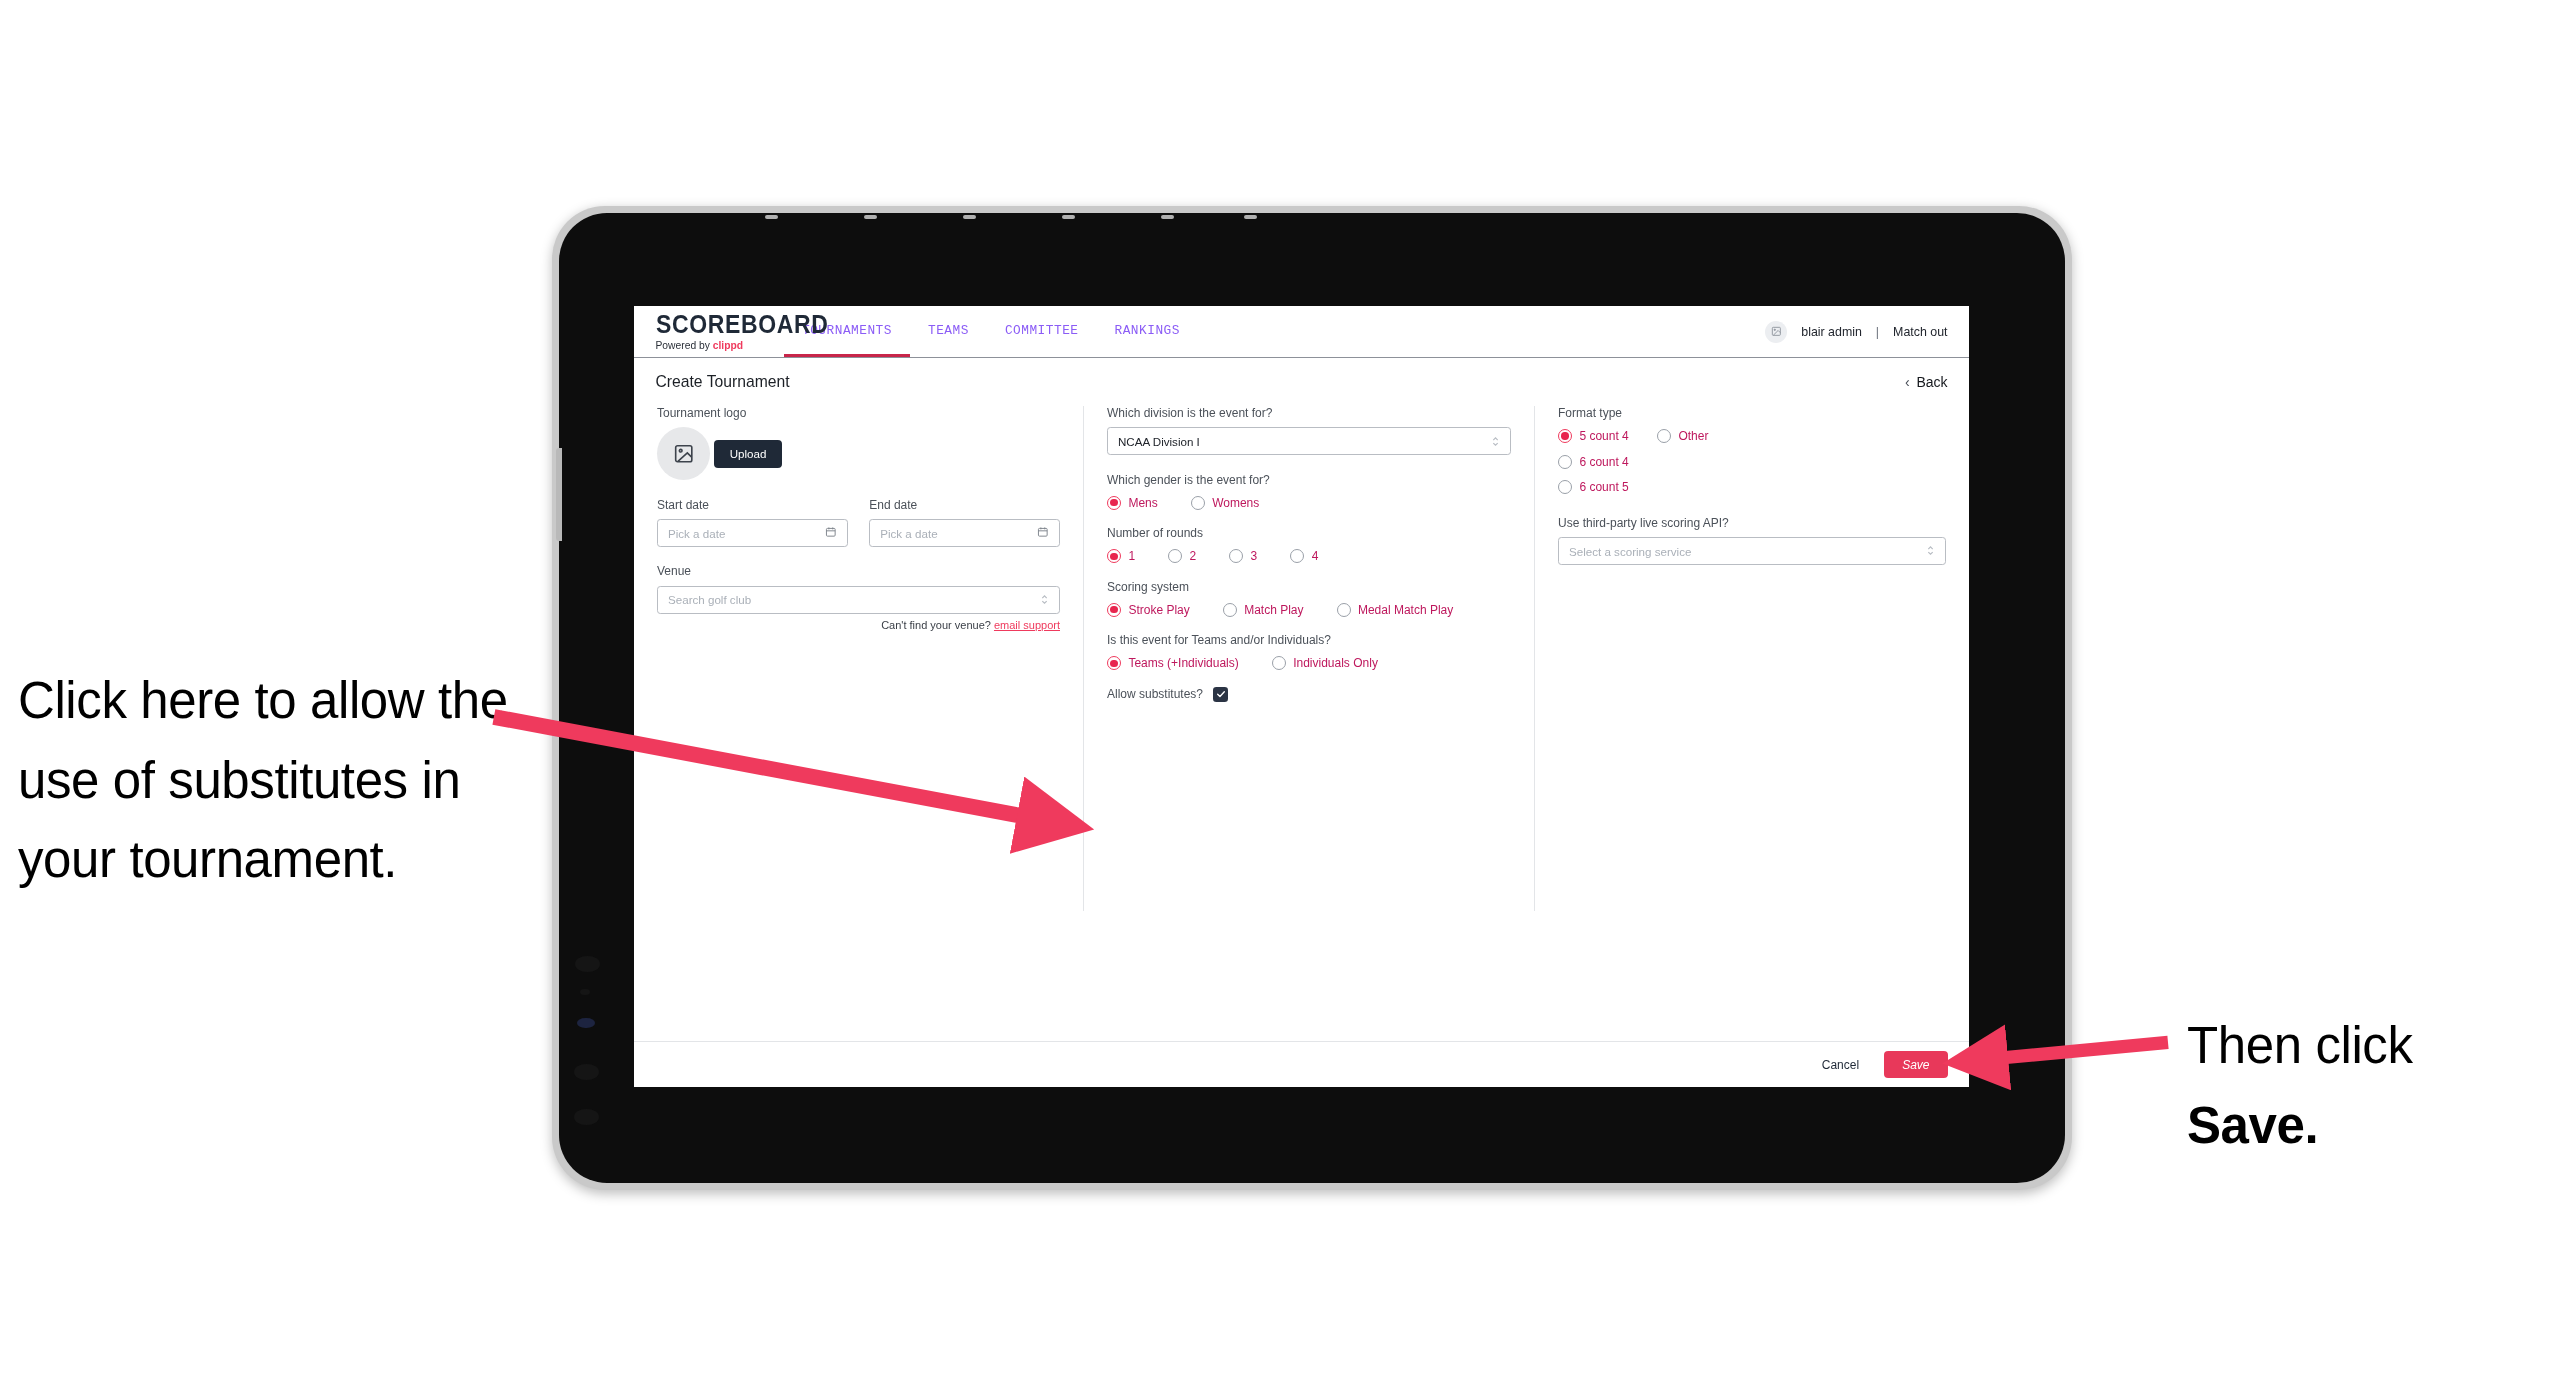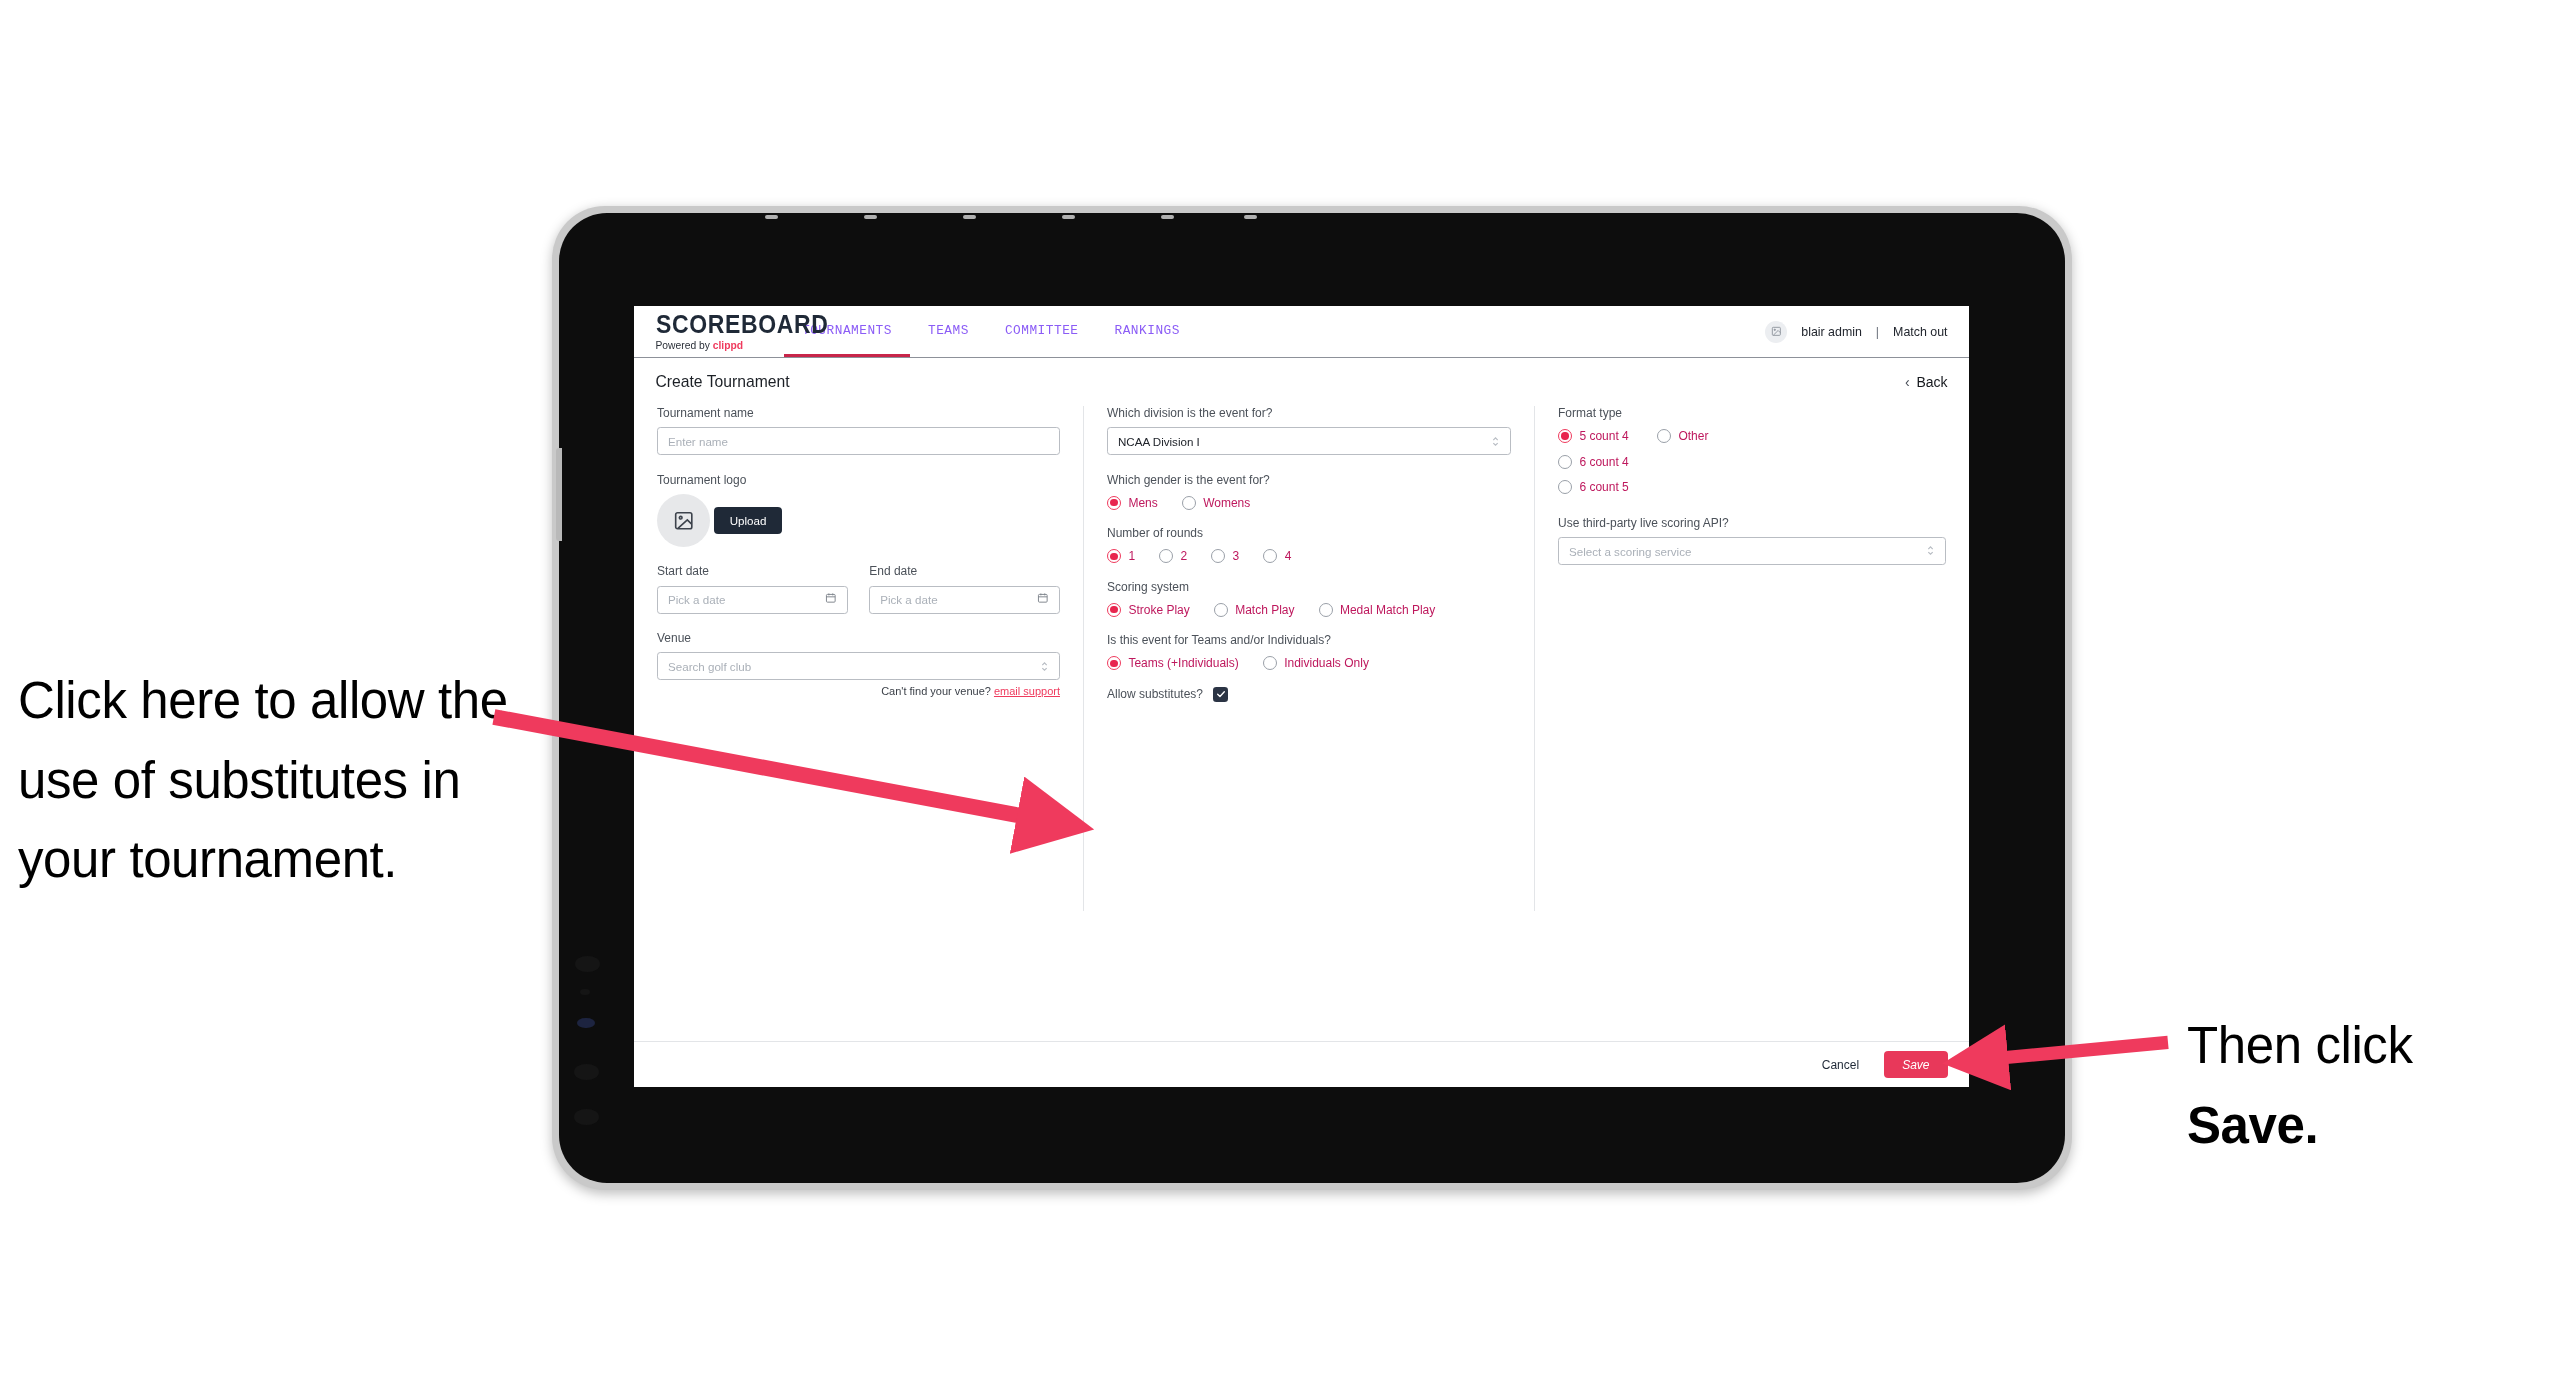--- a/index.html
+++ b/index.html
@@ -268,21 +268,21 @@
 
   .helper {
     text-align: right;
     font-size: 11px;
     color: #3a3f47;
     margin-top: 5px;
   }
   .helper a { color: #ef3a5d; text-decoration: underline; cursor: pointer; }
 
   
-  .radio-row { display: flex; align-items: center; flex-wrap: wrap; gap: 6px; margin-bottom: 16.5px; }
+  .radio-row { display: flex; align-items: center; flex-wrap: wrap; gap: 15px; margin-bottom: 16.5px; }
   .radio-item { display: flex; align-items: center; cursor: pointer; margin-right: 18px; }
   .radio {
     width: 14px; height: 14px;
     border-radius: 50%;
     border: 1.3px solid #9aa0a8;
     box-sizing: border-box;
     position: relative;
     flex: none;
   }
   .radio.on { border-color: #ef3a5d; }
@@ -413,26 +413,20 @@
       <span class="chev">‹</span>
       <span>Back</span>
     </div>
   </div>
 
   <div class="cols">
 
     <div class="col col1">
 
 
-      <div class="fld">
-        <div class="fld-label">Tournament name</div>
-        <div class="input">
-          <span>Enter name</span>
-        </div>
-      </div>
 
       <div class="fld">
         <div class="fld-label">Tournament logo</div>
         <div class="logo-row">
           <div class="logo-circle">
             <svg width="21.5" height="21.5" viewBox="0 0 24 24" fill="none" stroke="currentColor" stroke-width="1.8">
                 <rect x="3" y="3" width="18" height="18" rx="2"></rect>
                 <circle cx="8.6" cy="8.6" r="1.5"></circle>
                 <path d="M20.5 15.5L16 11 5.5 20.5"></path>
               </svg>

